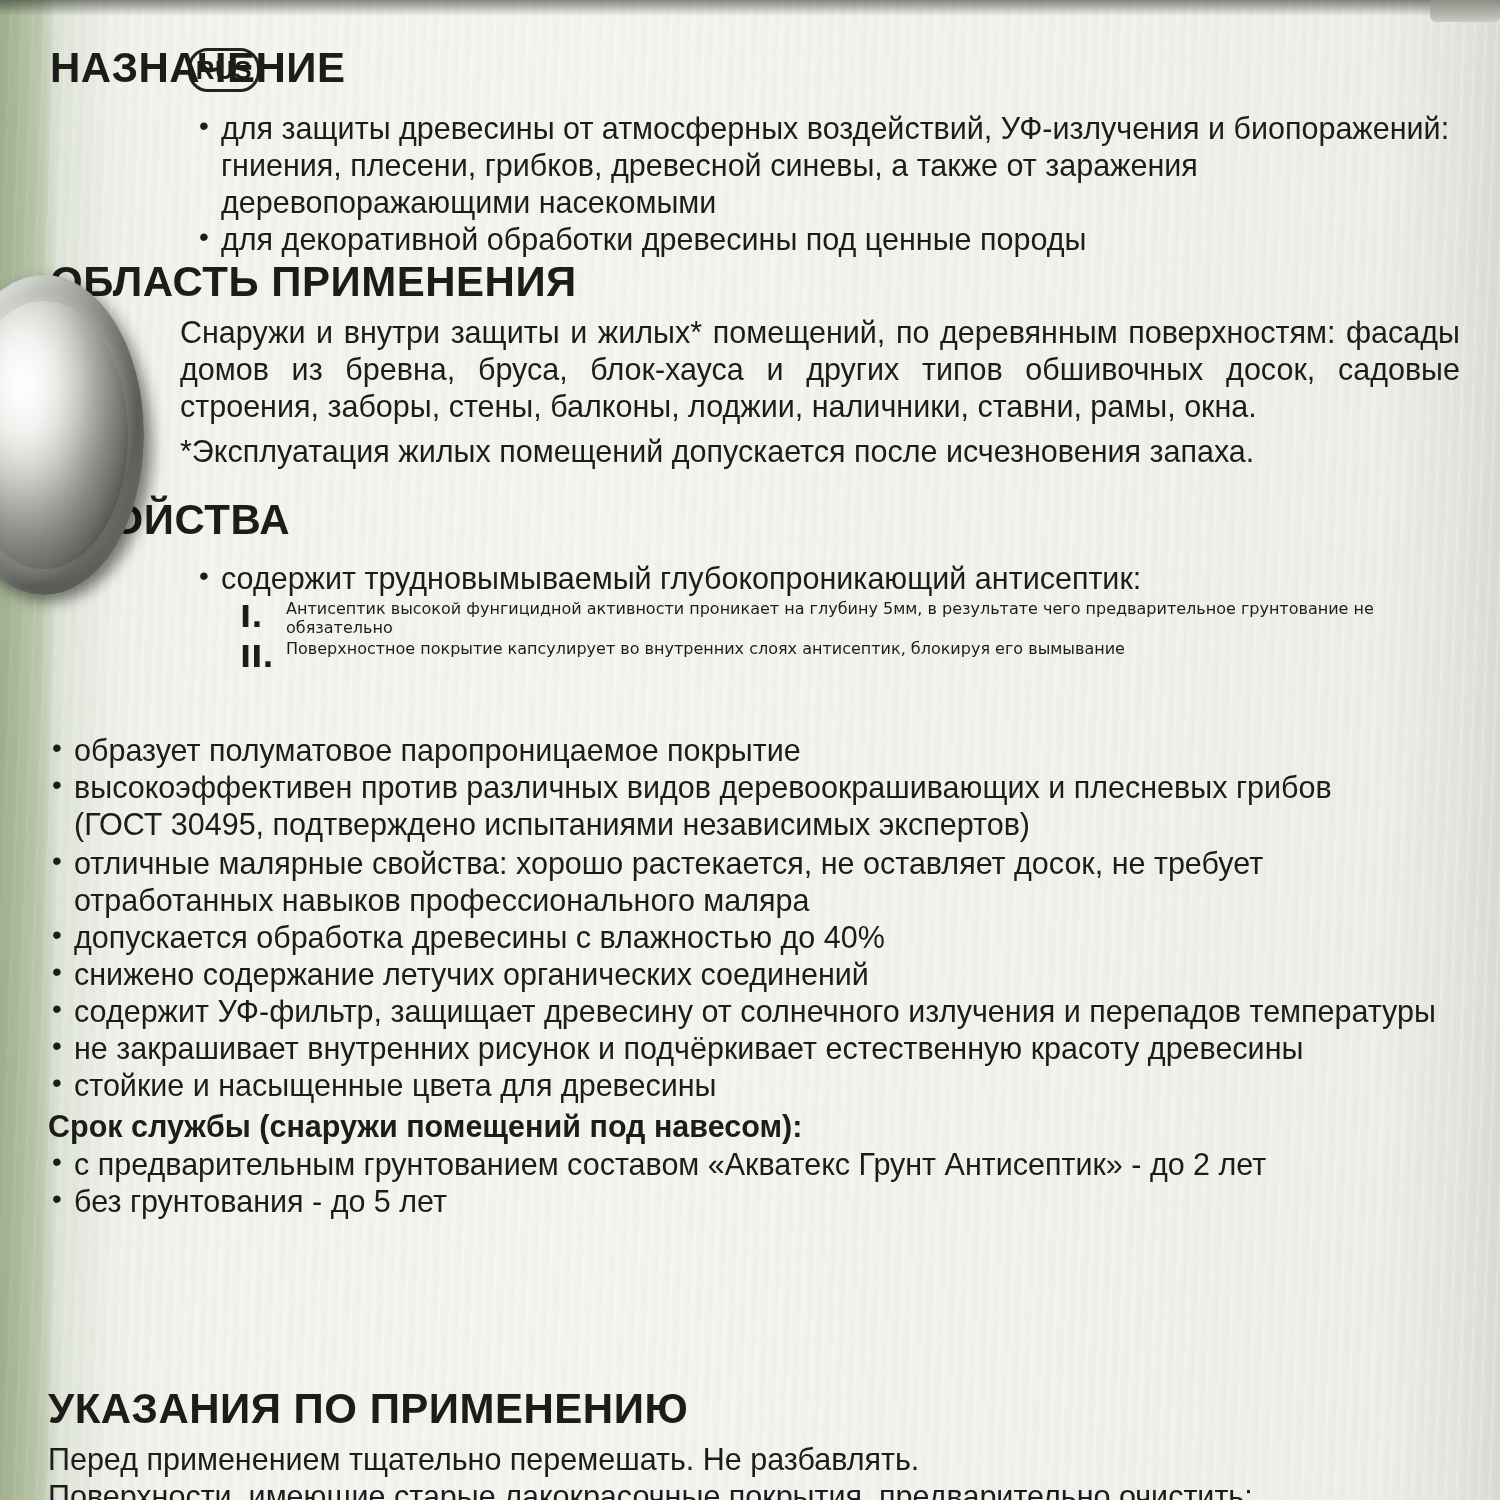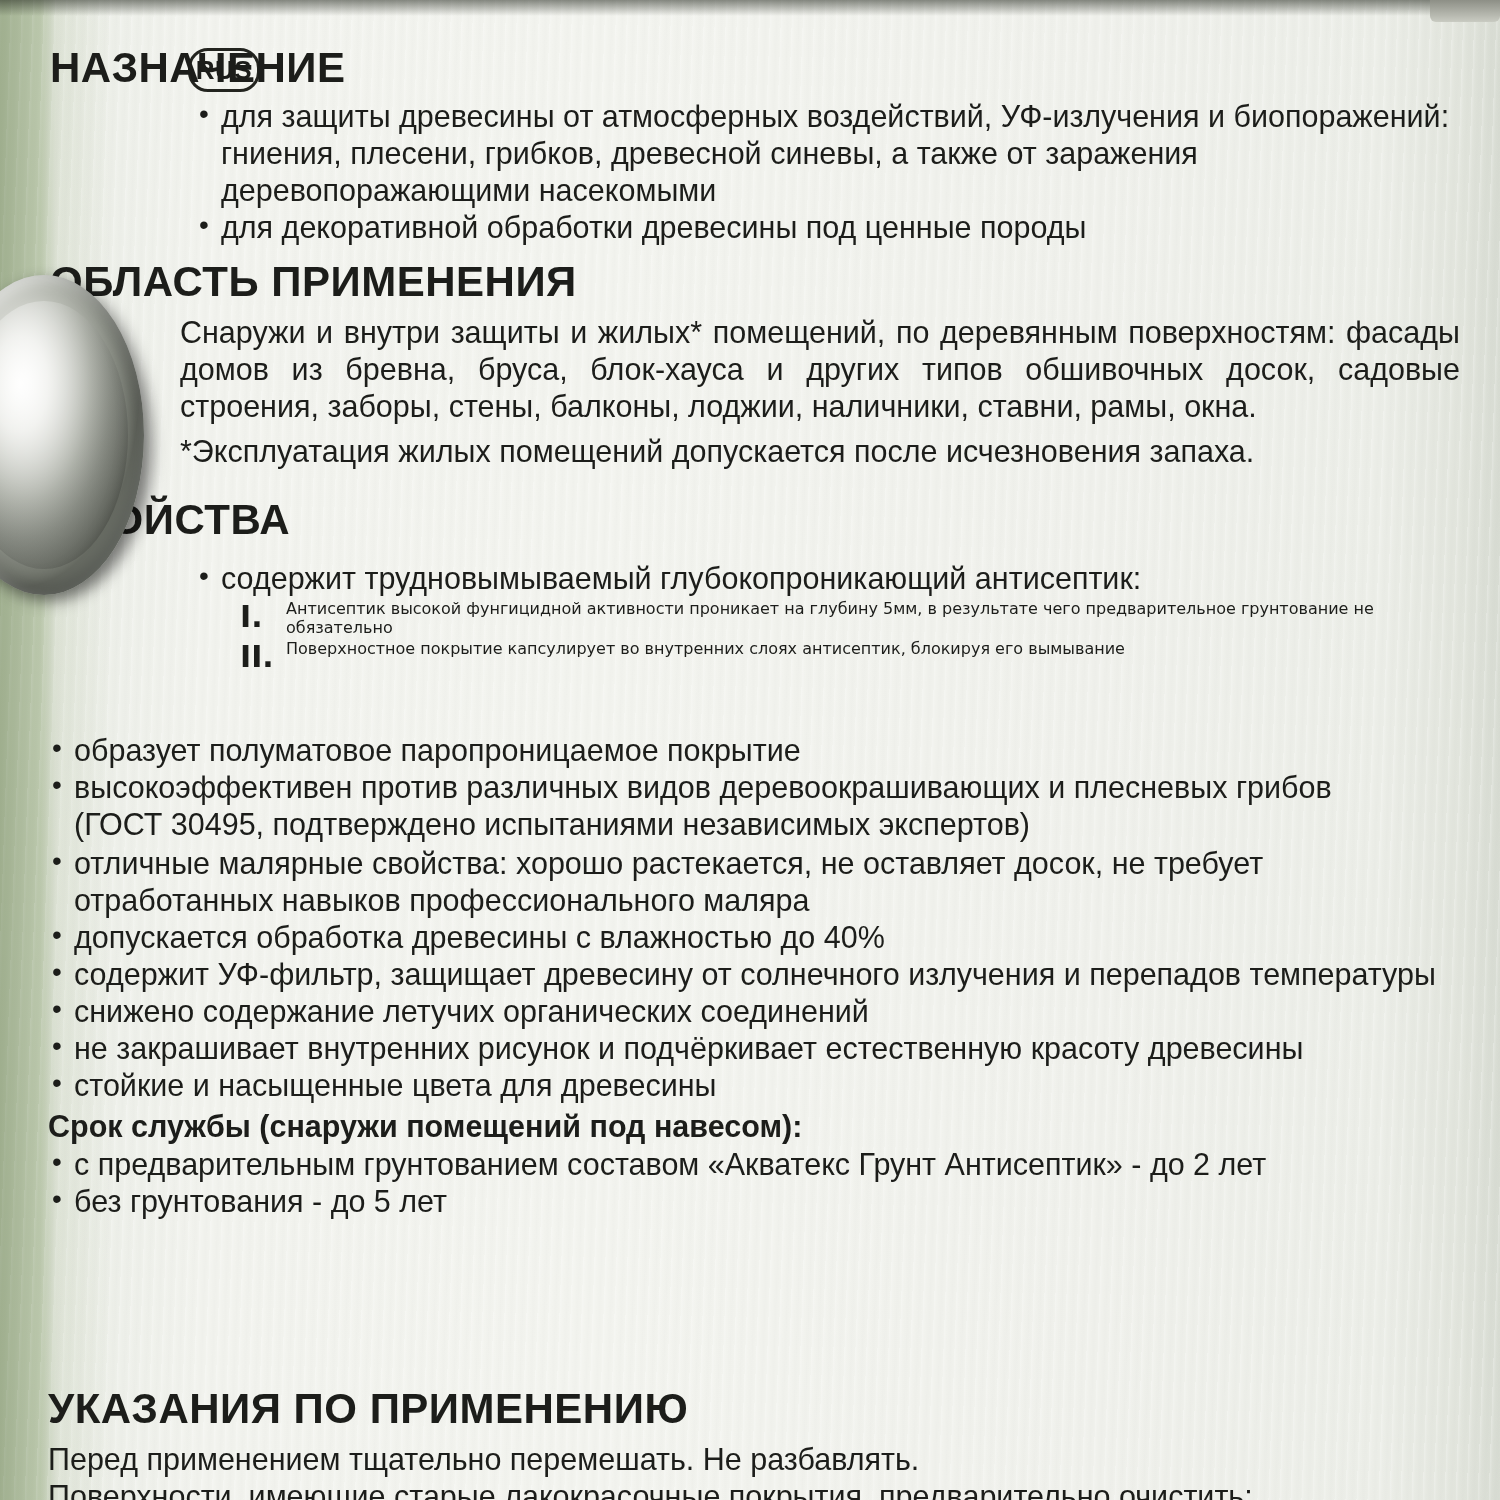--- a/index.html
+++ b/index.html
@@ -170,21 +170,21 @@
   <div class="shadow-left"></div>
   <div class="top-dark"></div>
   <div class="top-chip"></div>
 
   <div class="content">
 
     <div class="rus-badge">RUS</div>
 
     <div class="block" style="top: 44px;">
       <h2 class="heading">НАЗНАЧЕНИЕ</h2>
-      <ul class="bullets" style="margin-top: 6px; padding-left: 145px;">
+      <ul class="bullets" style="margin-top: 18px; padding-left: 145px;">
         <li>для защиты древесины от атмосферных воздействий, УФ-излучения и биопоражений: гниения, плесени, грибков, древесной синевы, а также от заражения деревопоражающими насекомыми</li>
         <li>для декоративной обработки древесины под ценные породы</li>
       </ul>
     </div>
 
     <div class="block" style="top: 258px;">
       <h2 class="heading">ОБЛАСТЬ ПРИМЕНЕНИЯ</h2>
       <p class="justify" style="margin-top: 8px; padding-left: 130px;">Снаружи и внутри защиты и жилых* помещений, по деревянным поверхностям: фасады домов из бревна, бруса, блок-хауса и других типов обшивочных досок, садовые строения, заборы, стены, балконы, лоджии, наличники, ставни, рамы, окна.</p>
       <p style="margin-top: 8px; padding-left: 130px;">*Эксплуатация жилых помещений допускается после исчезновения запаха.</p>
     </div>
@@ -210,22 +210,22 @@
 
     <div class="block" style="top: 732px; left: 48px; width: 1420px;">
       <ul class="bullets">
         <li>образует полуматовое паропроницаемое покрытие</li>
         <li class="justify">высокоэффективен против различных видов деревоокрашивающих и плесневых грибов</li>
       </ul>
       <p style="padding-left: 26px; margin-top: 0px;">(ГОСТ 30495, подтверждено испытаниями независимых экспертов)</p>
       <ul class="bullets" style="margin-top: 2px;">
         <li>отличные малярные свойства: хорошо растекается, не оставляет досок, не требует отработанных навыков профессионального маляра</li>
         <li>допускается обработка древесины с влажностью до 40%</li>
+        <li>снижено содержание летучих органических соединений</li>
         <li>содержит УФ-фильтр, защищает древесину от солнечного излучения и перепадов температуры</li>
-        <li>снижено содержание летучих органических соединений</li>
         <li>не закрашивает внутренних рисунок и подчёркивает естественную красоту древесины</li>
         <li>стойкие и насыщенные цвета для древесины</li>
       </ul>
       <p class="bold" style="margin-top: 4px;">Срок службы (снаружи помещений под навесом):</p>
       <ul class="bullets">
         <li>с предварительным грунтованием составом «Акватекс Грунт Антисептик» - до 2 лет</li>
         <li>без грунтования - до 5 лет</li>
       </ul>
     </div>
 

